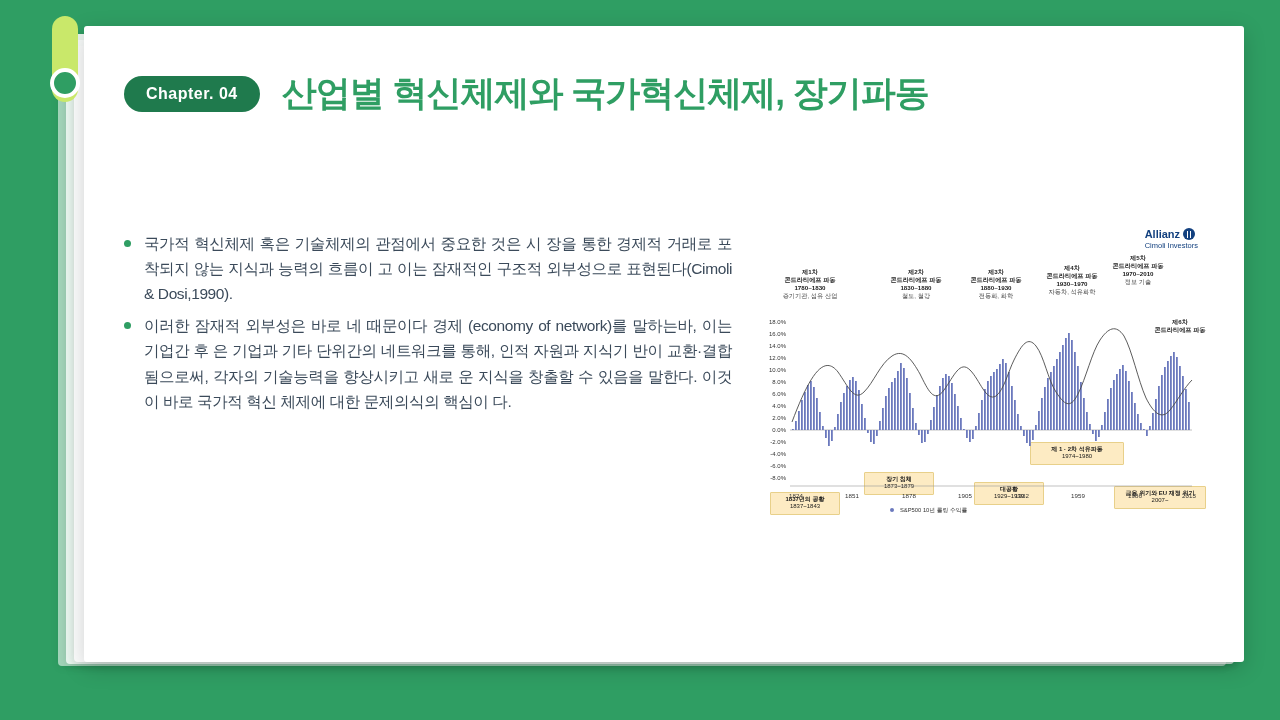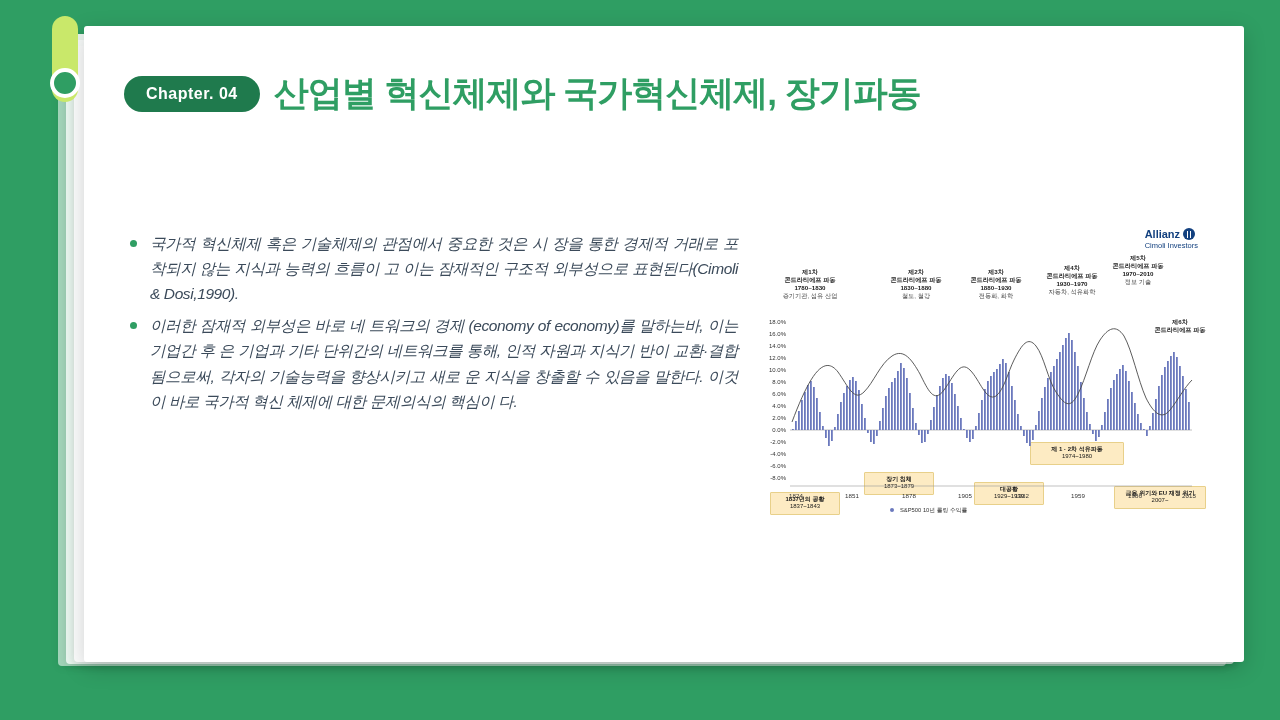--- a/index.html
+++ b/index.html
@@ -63,21 +63,21 @@
     box-sizing: border-box;
     z-index: 7;
   }
   
   .header {
     position: absolute;
     left: 40px;
     top: 44px;
     display: flex;
     align-items: center;
-    gap: 14px;
+    gap: 22px;
     z-index: 5;
   }
   .chapter-badge {
     background: #1f7a4d;
     color: #ffffff;
     font-size: 16px;
     font-weight: bold;
     letter-spacing: 0.5px;
     padding: 9px 22px;
     border-radius: 20px;
@@ -95,24 +95,23 @@
     left: 42px;
     top: 148px;
     color: #2f9e63;
     font-size: 23px;
     font-weight: bold;
     letter-spacing: -0.5px;
   }
   
   .body-col {
     position: absolute;
-    left: 44px;
+    left: 38px;
     top: 205px;
     width: 610px;
-    font-style: italic;
   }
   ul.bullets {
     list-style: none;
     margin: 0;
     padding: 0;
   }
   ul.bullets li {
     position: relative;
     padding-left: 22px;
     margin-bottom: 7px;
@@ -220,21 +219,21 @@
 
     <div class="header">
       <div class="chapter-badge">Chapter. 04</div>
       <div class="slide-title">산업별 혁신체제와 국가혁신체제, 장기파동</div>
     </div>
 
 
     <div class="body-col">
       <ul class="bullets">
         <li>국가적 혁신체제 혹은 기술체제의 관점에서 중요한 것은 시 장을 통한 경제적 거래로 포착되지 않는 지식과 능력의 흐름이 고 이는 잠재적인 구조적 외부성으로 표현된다(Cimoli &amp; Dosi,1990).</li>
-        <li>이러한 잠재적 외부성은 바로 네 트워크의 경제 (economy of economy)를 말하는바, 이는 기업간 후 은 기업과 기타 단위간의 네트워크를 통해, 인적 자원과 지식기 반이 교환·결합됨으로써, 각자의 기술능력을 향상시키고 새로 운 지식을 창출할 수 있음을 말한다. 이것이 바로 국가적 혁신 체제에 대한 문제의식의 핵심이 다.</li>
+        <li>이러한 잠재적 외부성은 바로 네 때문이다 경제 (economy of network)를 말하는바, 이는 기업간 후 은 기업과 기타 단위간의 네트워크를 통해, 인적 자원과 지식기 반이 교환·결합됨으로써, 각자의 기술능력을 향상시키고 새로 운 지식을 창출할 수 있음을 말한다. 이것이 바로 국가적 혁신 체제에 대한 문제의식의 핵심이 다.</li>
       </ul>
     </div>
 
     <div class="chart-wrap">
 
       <div class="allianz-logo">
         <span class="allianz-name">Allianz</span><span class="allianz-mark"></span>
         <div class="allianz-sub">Cimoli Investors</div>
       </div>
 

